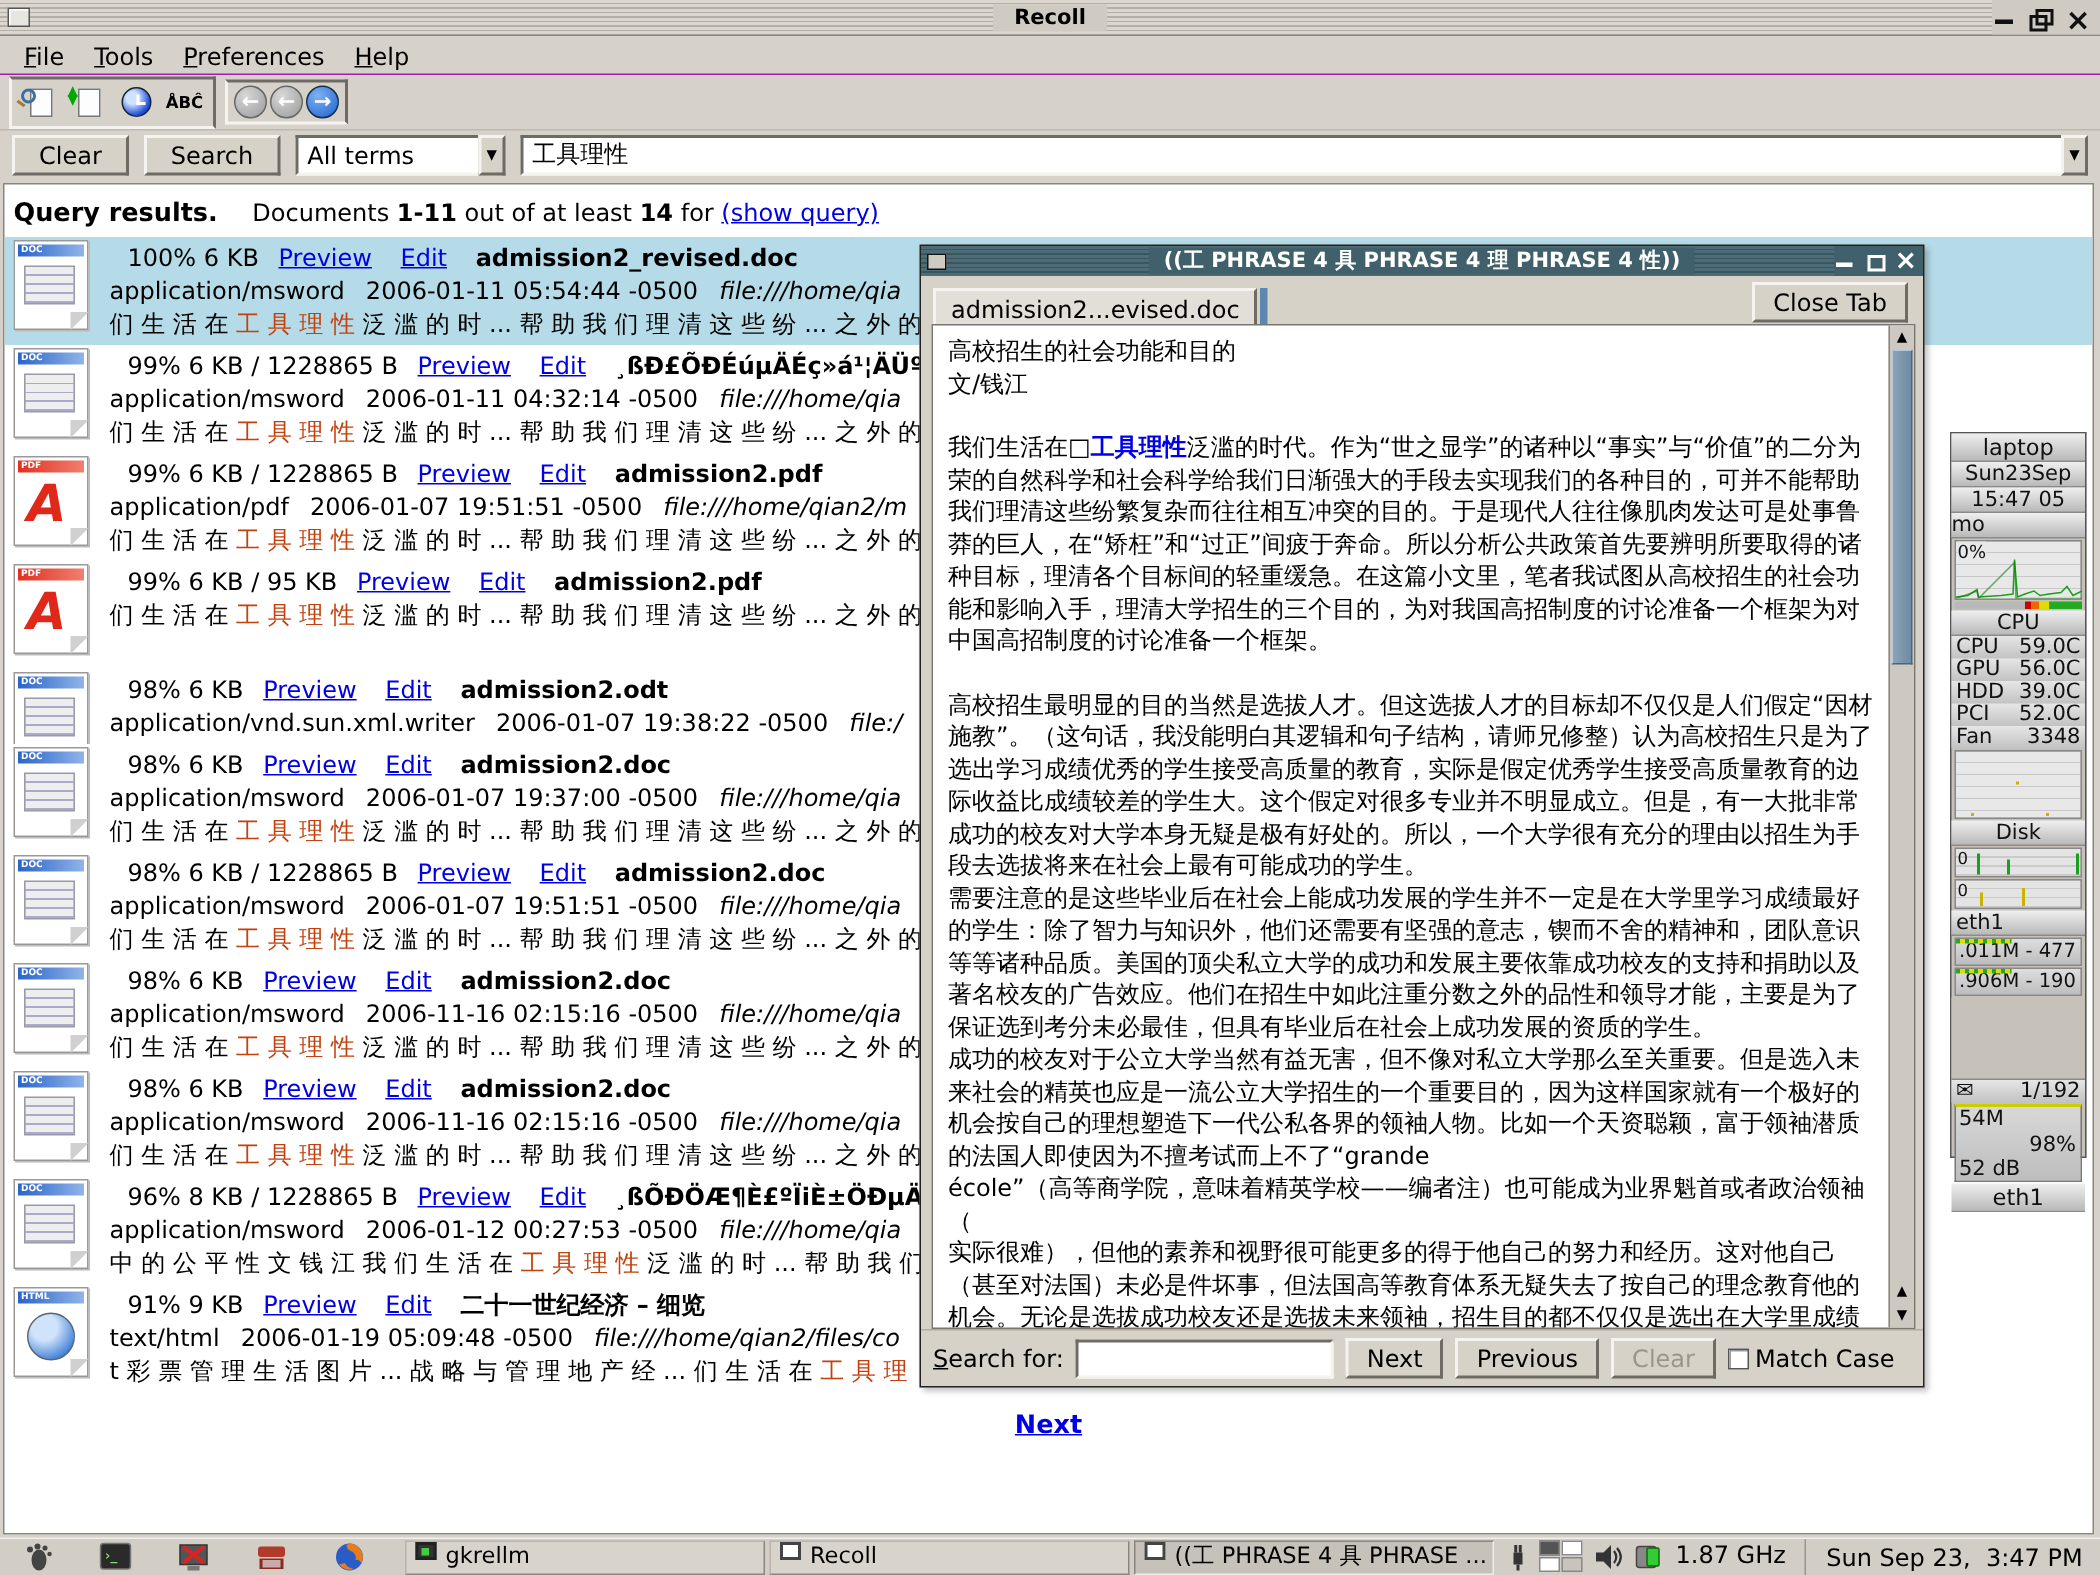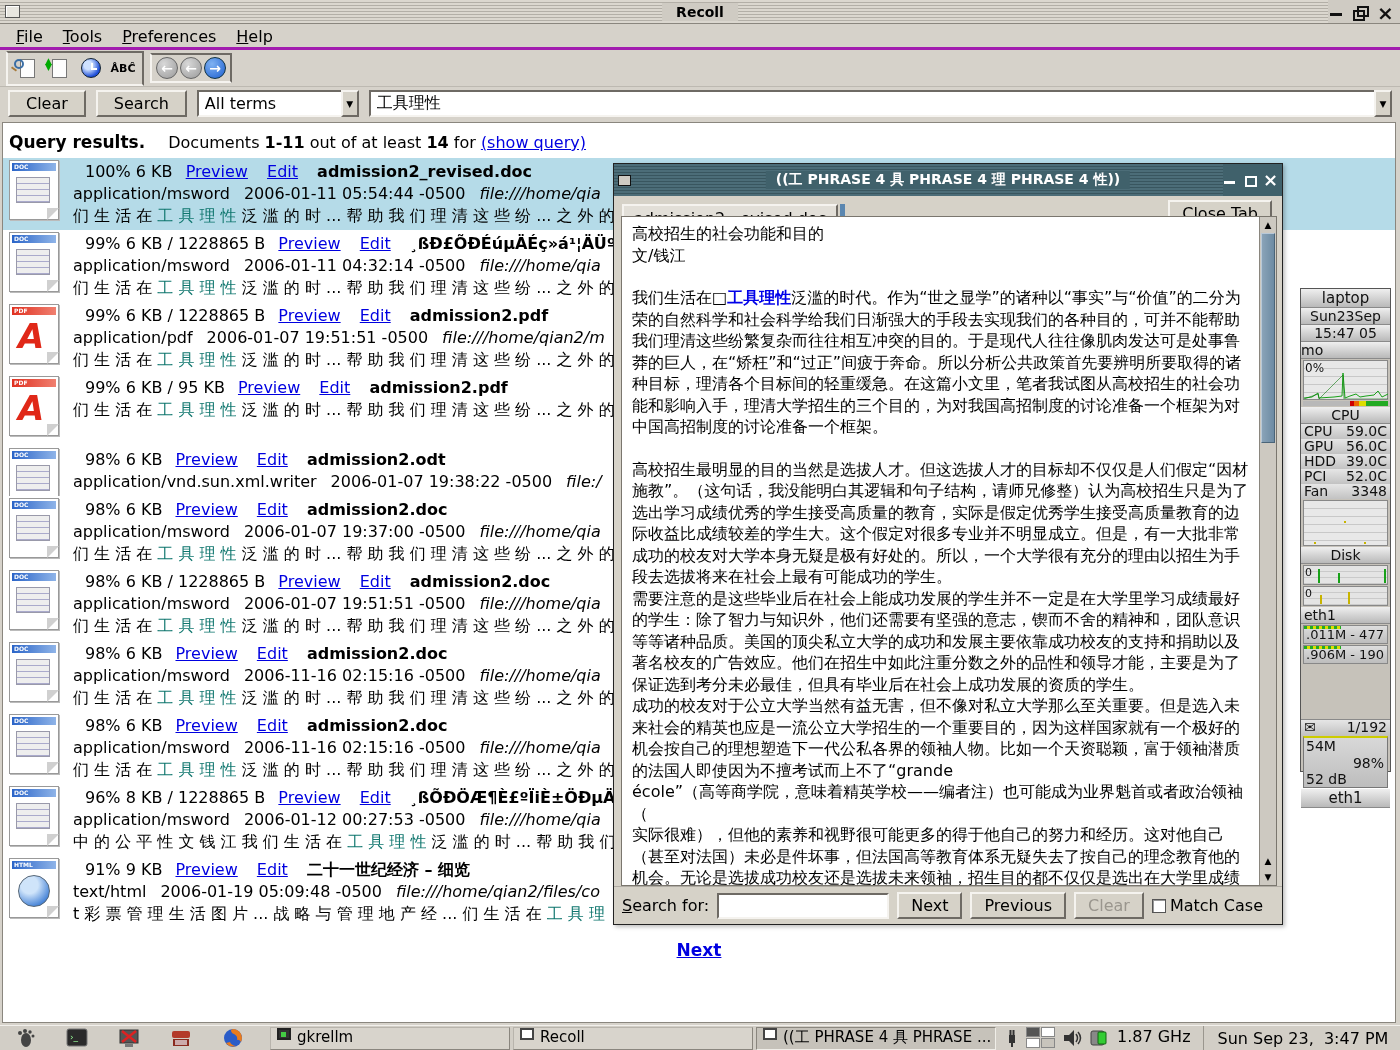--- a/index.html
+++ b/index.html
@@ -25,21 +25,21 @@
     background:#cfcbc3; height:100%; }
   .wbtn { width:16px; height:14px; position:relative; cursor:default; }
   .wbtn.min::after { content:""; position:absolute; left:2px; right:2px; bottom:3px; border-bottom:3px solid #111; }
   .wbtn.max::before { content:""; position:absolute; left:1px; top:5px; width:8px; height:7px; border:2px solid #111; background:#cfcbc3;}
   .wbtn.max::after { content:""; position:absolute; left:5px; top:1px; width:8px; height:7px; border:2px solid #111; }
   .wbtn.close::after { content:"×"; position:absolute; left:1px; top:-4px; font-size:20px; font-weight:bold; color:#111; }
 
   
   .menubar { position:absolute; left:0; top:25px; width:1400px; height:25px;
     display:flex; align-items:center; gap:4px; padding-left:8px; font-size:16px;
-    border-bottom:3px solid #a21caf; }
+    border-bottom:1px solid #a21caf; }
   .menu-item { padding:1px 8px; }
 
   
   .toolbar { position:absolute; left:0; top:50px; width:1400px; height:37px;
     display:flex; align-items:center; gap:6px; padding-left:6px; border-bottom:1px solid #bdb9b1;}
   .tgroup { display:flex; align-items:center; gap:2px; padding:2px 4px;
     border-left:2px solid #f5f3ef; border-top:2px solid #6e6a64; border-bottom:2px solid #f5f3ef; border-right:2px solid #6e6a64;}
   .tbtn { width:30px; height:27px; display:flex; align-items:center; justify-content:center; position:relative; }
   .icon-page { width:15px; height:19px; background:#fdfdfd; border:1px solid #777; position:relative; }
   .icon-mag { position:absolute; left:2px; top:4px; width:10px; height:10px; border:2px solid #3a6ea5; border-radius:50%;}
@@ -94,27 +94,27 @@
      background:radial-gradient(circle at 35% 30%, #cfe4fa 0 30%, #4a86d8 75%, #2a5ca8); border:1px solid #567; }
   .rline1 { line-height:23px; white-space:nowrap; }
   .rmeta { margin-right:8px;margin-left:12px; }
   .rline1 a { margin-right:14px; }
   .rtitle { font-weight:bold; }
   .rline2 { line-height:22px; white-space:nowrap; }
   .rline2 .mime { margin-right:14px; }
   .rline2 .date { margin-right:14px; }
   .rline2 i { font-style:italic; }
   .rline3 { line-height:22px; white-space:nowrap; }
-  .hl { color:#0f766e; }
+  .hl { color:#c2410c; }
   .next-link { display:block; text-align:center; margin-top:12px; font-weight:bold; font-size:17px; }
 
   
   .preview-win { position:absolute; left:613px; top:163px; width:670px; height:762px;
     background:#d6d2c8; border:1px solid #222; box-shadow:2px 2px 4px rgba(0,0,0,.25); }
-  .pv-titlebar { height:32px; display:flex; align-items:center;
+  .pv-titlebar { height:20px; display:flex; align-items:center;
     background:repeating-linear-gradient(180deg,#4c6d78 0 2px,#39565f 2px 3px); }
   .pv-appicon { width:13px; height:11px; margin-left:4px; background:#cfcbc3; border:1px solid #111; }
   .pv-title { position:absolute; left:50%; transform:translateX(-50%); color:#fff;
     font-weight:bold; font-size:14px; background:#40616b; padding:0 10px; white-space:nowrap; }
   .pv-btns { margin-left:auto; display:flex; gap:7px; padding-right:6px; background:#40616b; height:100%; align-items:center;}
   .pwbtn { width:13px; height:12px; position:relative; }
   .pwbtn.min::after { content:""; position:absolute; left:1px; right:1px; bottom:2px; border-bottom:3px solid #fff; }
   .pwbtn.max::after { content:""; position:absolute; left:2px; top:2px; width:8px; height:7px; border:2px solid #fff; }
   .pwbtn.close::after { content:"×"; position:absolute; left:0; top:-5px; color:#fff; font-weight:bold; font-size:18px; }
   .pv-tabrow { height:34px; display:flex; align-items:flex-end; padding:4px 8px 0 8px; position:relative; }
@@ -237,21 +237,21 @@
     <div class="tgroup">
       <div class="navbtn">←</div>
       <div class="navbtn">←</div>
       <div class="navbtn fwd">→</div>
     </div>
   </div>
 
   <div class="searchbar">
     <div class="pushbtn raised">Clear</div>
     <div class="pushbtn raised">Search</div>
-    <div class="combo" style="width:162px">
+    <div class="combo" style="width:140px">
       <div class="cval" style="flex:1">All terms</div>
       <div class="carrow raised">▼</div>
     </div>
     <div class="combo query-combo">
       <div class="cval">工具理性</div>
       <div class="carrow raised">▼</div>
     </div>
   </div>
 
   <div class="results-panel">

